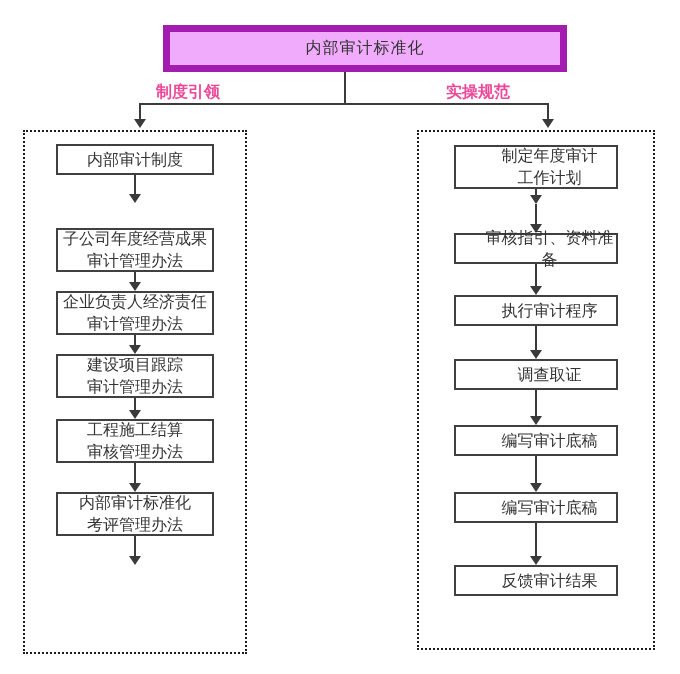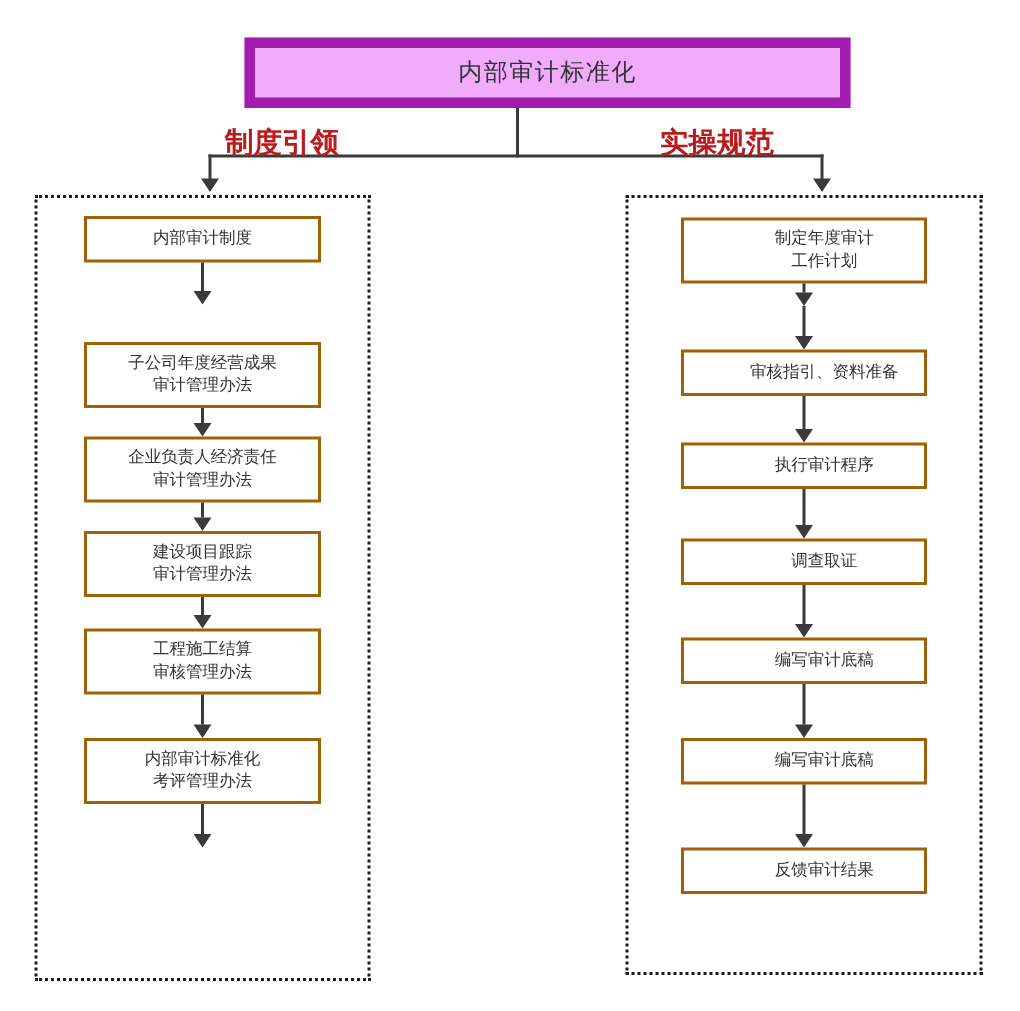--- a/index.html
+++ b/index.html
@@ -22,36 +22,36 @@
   .rdrop{left:547px;top:103px;width:2px;height:17px;}
   .ahead{
     position:absolute;width:0;height:0;background:none;
     border-left:6px solid transparent;border-right:6px solid transparent;
     border-top:9px solid #3a3a3a;
   }
   .lhead{left:134px;top:119px;}
   .rhead{left:542px;top:119px;}
   .branch-label{
     position:absolute;top:82px;width:84px;text-align:center;
-    font-size:19px;font-weight:bold;color:#b91c1c;
+    font-size:16px;font-weight:bold;color:#ec4899;
   }
   .branch-label.left{left:146px;}
   .branch-label.right{left:436px;}
   
   .panel{
     position:absolute;box-sizing:border-box;background:#fff;
     border:2px dotted #1b1b1b;display:flex;flex-direction:column;align-items:center;
   }
   .panel.left{left:23px;top:130px;width:224px;height:524px;padding-top:12px;}
   .panel.right{left:417px;top:130px;width:238px;height:520px;padding-top:13px;}
   
   .fbox{
-    box-sizing:border-box;border:2px solid #a16207;background:#fff;
+    box-sizing:border-box;border:2px solid #404040;background:#fff;
     display:flex;align-items:center;justify-content:center;text-align:center;
-    font-size:11px;line-height:1.35;color:#333;white-space:pre-line;flex:0 0 auto;
+    font-size:16px;line-height:1.35;color:#333;white-space:pre-line;flex:0 0 auto;
   }
   .panel.left .fbox{width:158px;}
   .panel.right .fbox{width:164px;padding-left:27px;}
   .h1{height:31px;}
   .h2{height:44px;}
   
   .connector{display:flex;flex-direction:column;align-items:center;flex:0 0 auto;}
   .connector .cline{width:2px;flex:1 1 auto;background:#3a3a3a;}
   .connector .chead{
     flex:0 0 auto;width:0;height:0;

